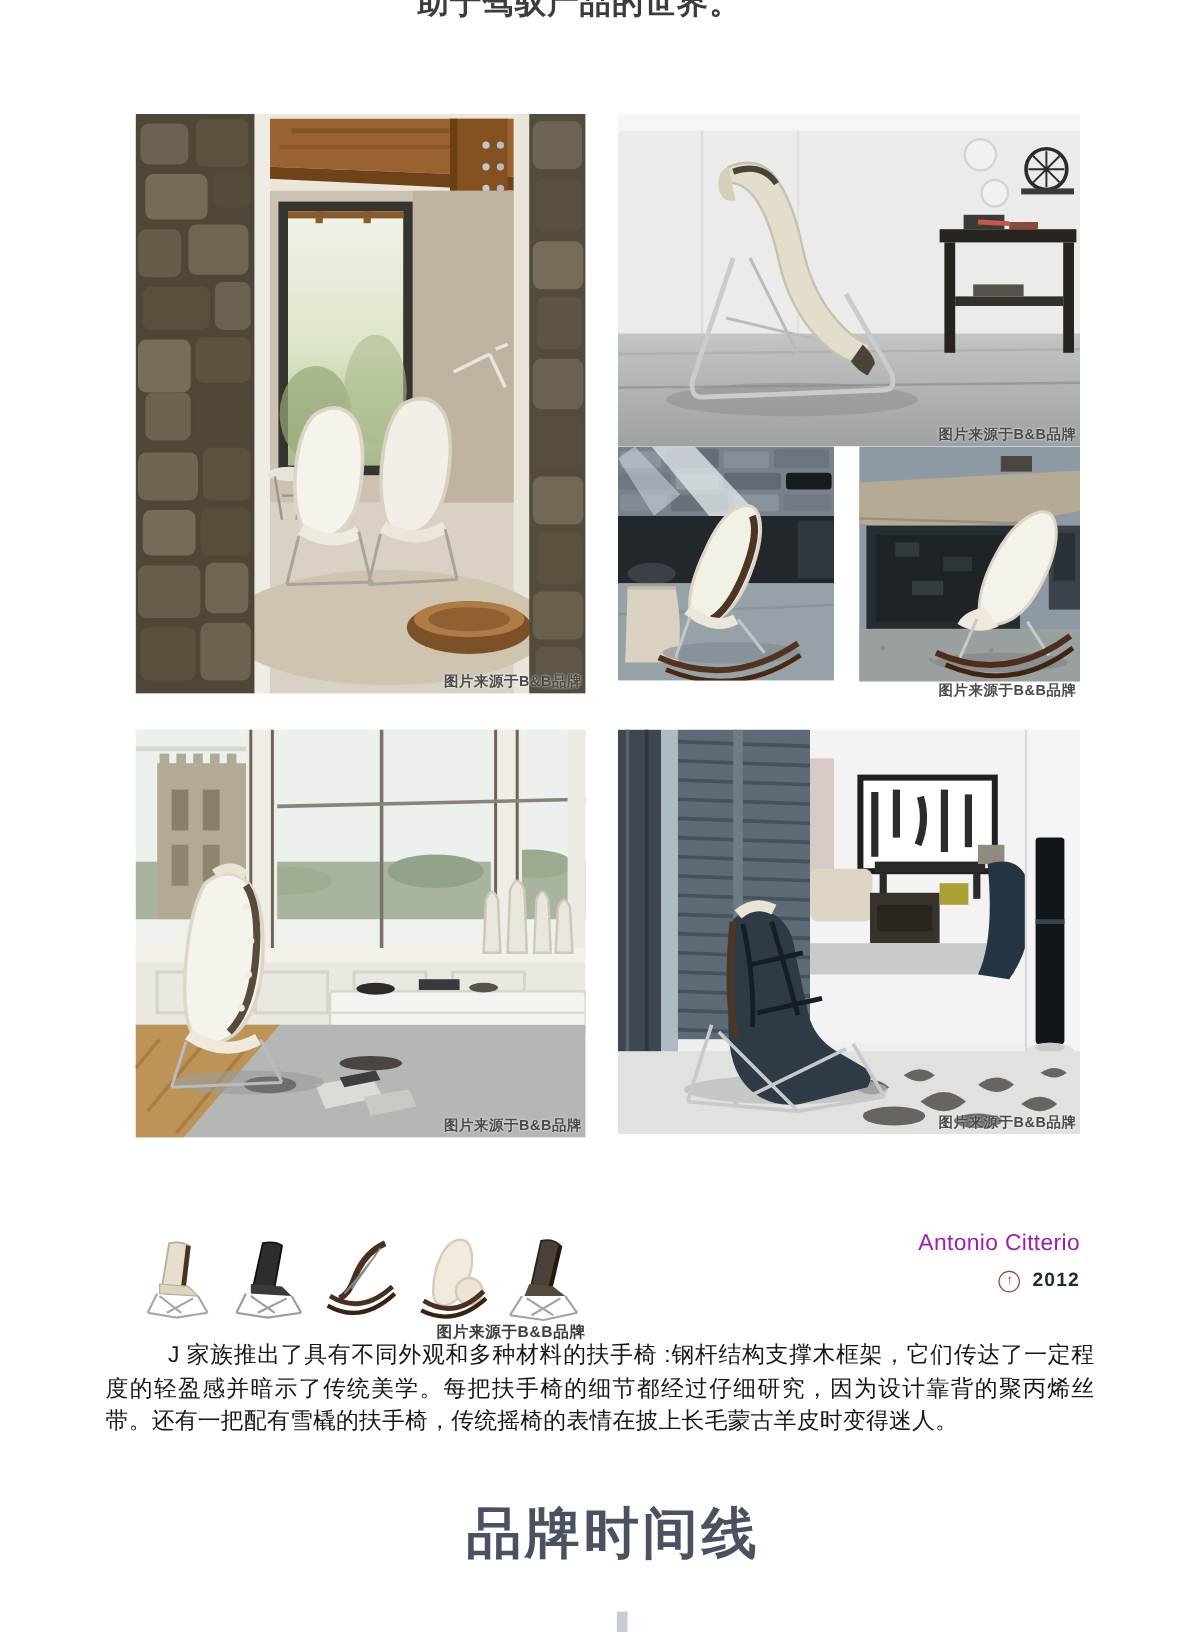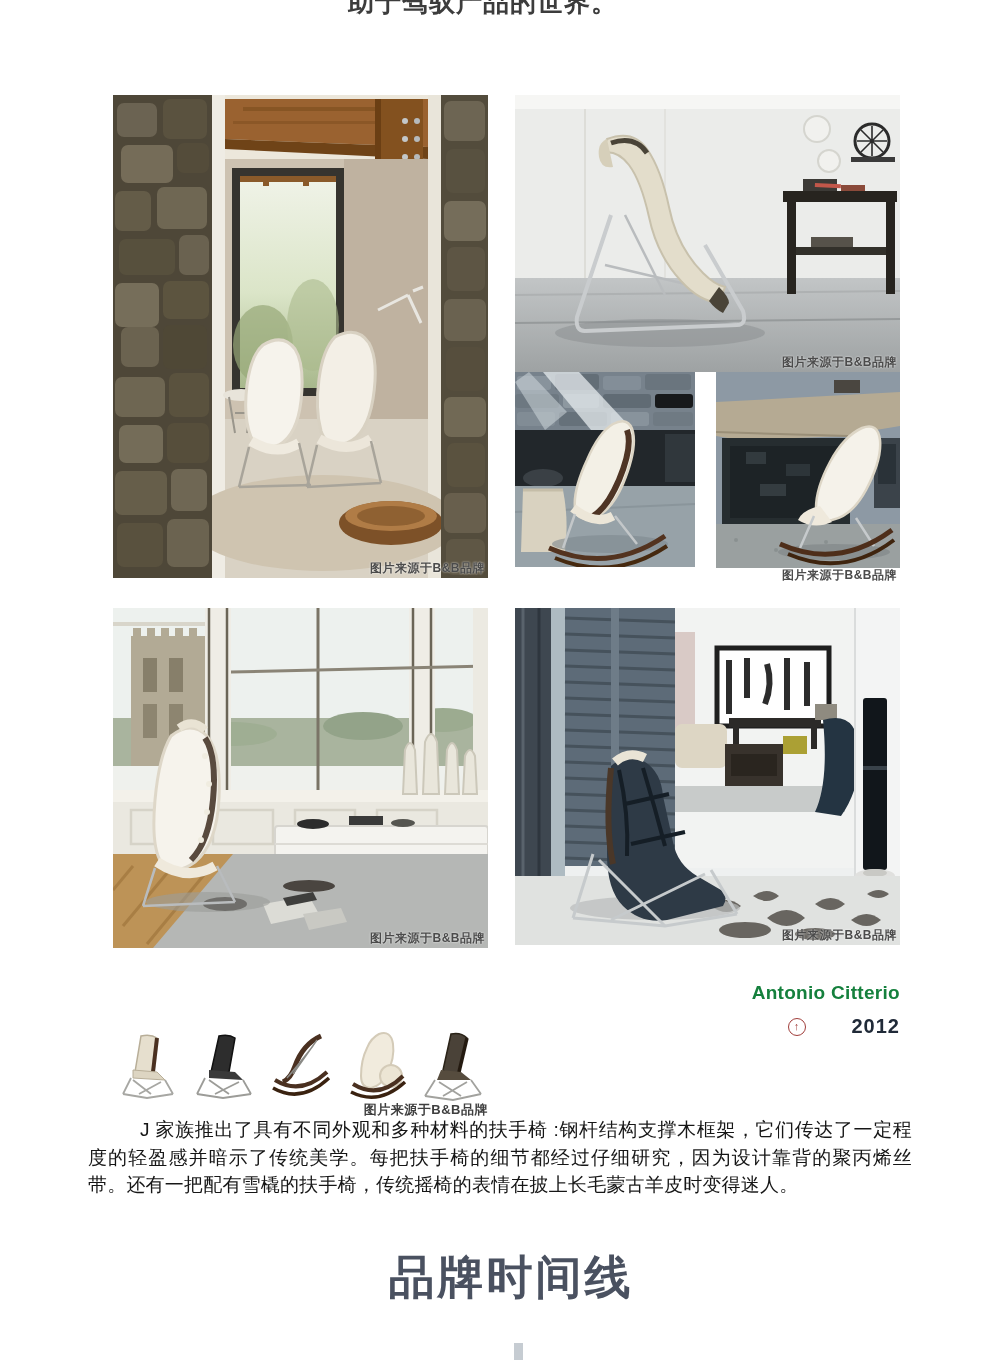--- a/index.html
+++ b/index.html
@@ -15,28 +15,28 @@
     font-size:12px;font-weight:700;color:#4b4b4b;
     text-shadow:0 0 2px rgba(255,255,255,.9);
     letter-spacing:0.5px;white-space:nowrap;
   }
   .photo-caption.below{bottom:-16px;}
   #top-clipped-text{
     left:348px;top:-15px;font-size:26px;font-weight:700;color:#3c3c3c;
     letter-spacing:1px;white-space:nowrap;
   }
   #designer-block{right:100px;top:982px;text-align:right;}
-  #designer-name{font-size:19px;font-weight:700;color:#15803d;letter-spacing:.3px;}
+  #designer-name{font-size:19px;font-weight:400;color:#a21caf;letter-spacing:.3px;margin-top:44px;}
   #year-row{margin-top:11px;display:flex;align-items:center;justify-content:flex-end;gap:10px;}
   #year-icon{
     width:16px;height:16px;border:1.6px solid #a03d3a;border-radius:50%;
     color:#a03d3a;font-size:11px;line-height:15px;text-align:center;font-weight:700;
     display:inline-block;
   }
-  #year-text{font-size:20px;font-weight:700;color:#202a38;letter-spacing:1px;margin-left:36px;}
+  #year-text{font-size:16px;font-weight:700;color:#202a38;letter-spacing:1px;}
   #product-title{margin-top:8px;font-size:46px;font-weight:700;color:#0d0d12;letter-spacing:1.5px;white-space:nowrap;}
   #thumb-row{left:111px;top:1030px;width:380px;height:72px;display:flex;}
   .thumb{width:76px;height:72px;position:relative;}
   #thumb-caption{
     left:113px;top:1101px;width:375px;text-align:right;
     font-size:13px;font-weight:700;color:#3f3f3f;letter-spacing:.5px;
   }
   #description{
     left:88px;top:1116px;width:824px;
     font-size:19px;line-height:27.5px;font-weight:400;color:#161616;

